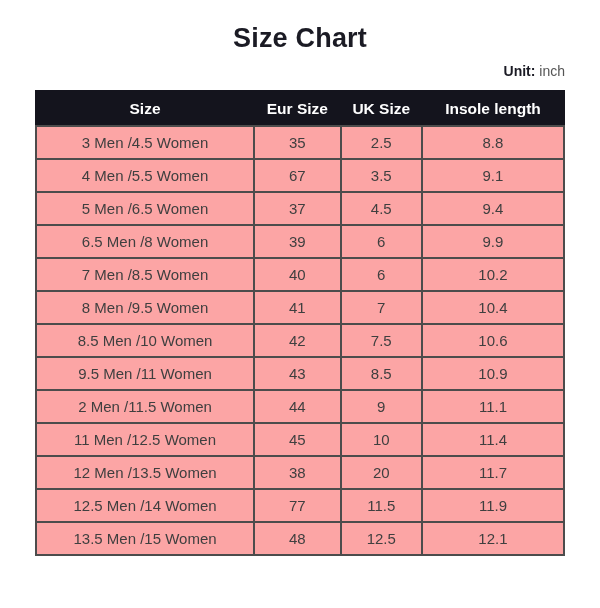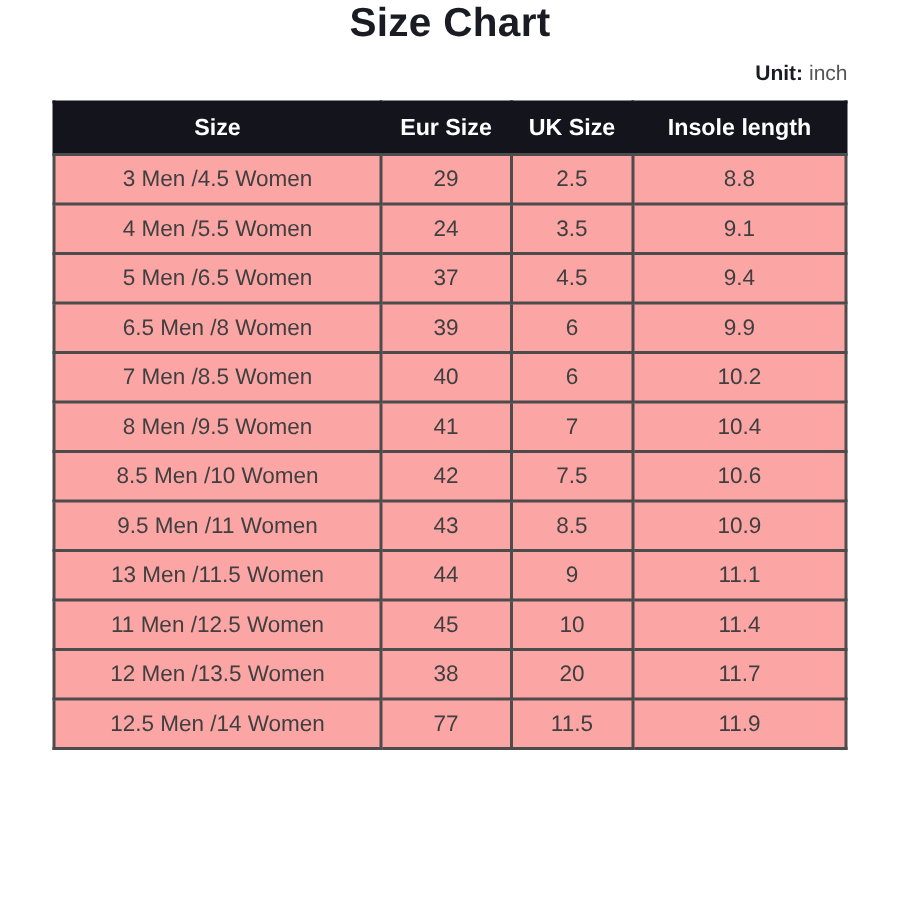--- a/index.html
+++ b/index.html
@@ -18,20 +18,21 @@
     height: 608px;
     background: #ffffff;
     font-family: "Liberation Sans", sans-serif;
     overflow: hidden;
   }
   .title {
     text-align: center;
     font-size: 27px;
     font-weight: 700;
     color: var(--title-text);
+    padding-top: 23px;
     letter-spacing: 0.2px;
   }
   .unit-line {
     width: 530px;
     margin: 9px auto 11px auto;
     text-align: right;
     font-size: 14px;
     color: var(--unit-value-text);
   }
   .unit-label {
@@ -95,27 +96,27 @@
       <tr>
         <th>Size</th>
         <th>Eur Size</th>
         <th>UK Size</th>
         <th>Insole length</th>
       </tr>
     </thead>
     <tbody>
         <tr>
           <td>3 Men /4.5 Women</td>
-          <td>29</td>
+          <td>35</td>
           <td>2.5</td>
           <td>8.8</td>
         </tr>
         <tr>
           <td>4 Men /5.5 Women</td>
-          <td>24</td>
+          <td>67</td>
           <td>3.5</td>
           <td>9.1</td>
         </tr>
         <tr>
           <td>5 Men /6.5 Women</td>
           <td>37</td>
           <td>4.5</td>
           <td>9.4</td>
         </tr>
         <tr>
@@ -142,21 +143,21 @@
           <td>7.5</td>
           <td>10.6</td>
         </tr>
         <tr>
           <td>9.5 Men /11 Women</td>
           <td>43</td>
           <td>8.5</td>
           <td>10.9</td>
         </tr>
         <tr>
-          <td>13 Men /11.5 Women</td>
+          <td>2 Men /11.5 Women</td>
           <td>44</td>
           <td>9</td>
           <td>11.1</td>
         </tr>
         <tr>
           <td>11 Men /12.5 Women</td>
           <td>45</td>
           <td>10</td>
           <td>11.4</td>
         </tr>
@@ -165,15 +166,21 @@
           <td>38</td>
           <td>20</td>
           <td>11.7</td>
         </tr>
         <tr>
           <td>12.5 Men /14 Women</td>
           <td>77</td>
           <td>11.5</td>
           <td>11.9</td>
         </tr>
+        <tr>
+          <td>13.5 Men /15 Women</td>
+          <td>48</td>
+          <td>12.5</td>
+          <td>12.1</td>
+        </tr>
       </tbody>
   </table>
 </div>
 
 </body></html>

